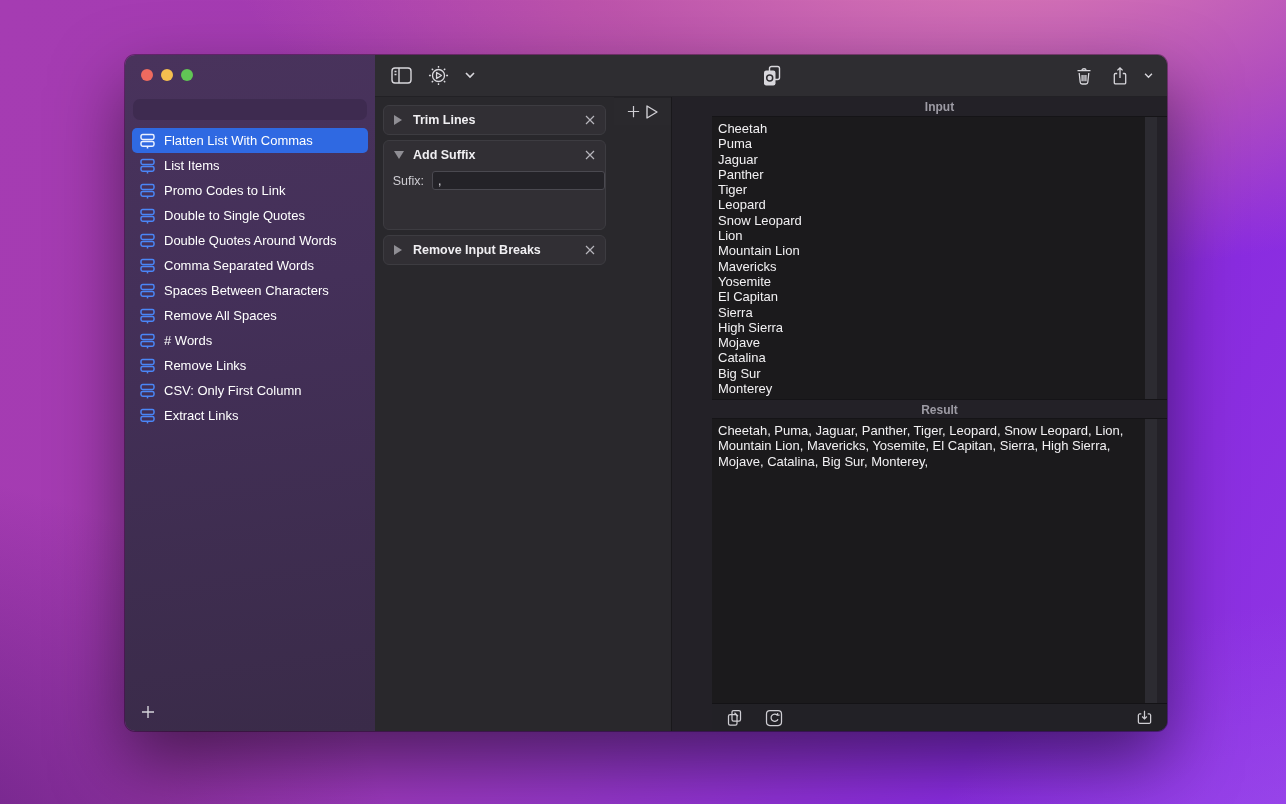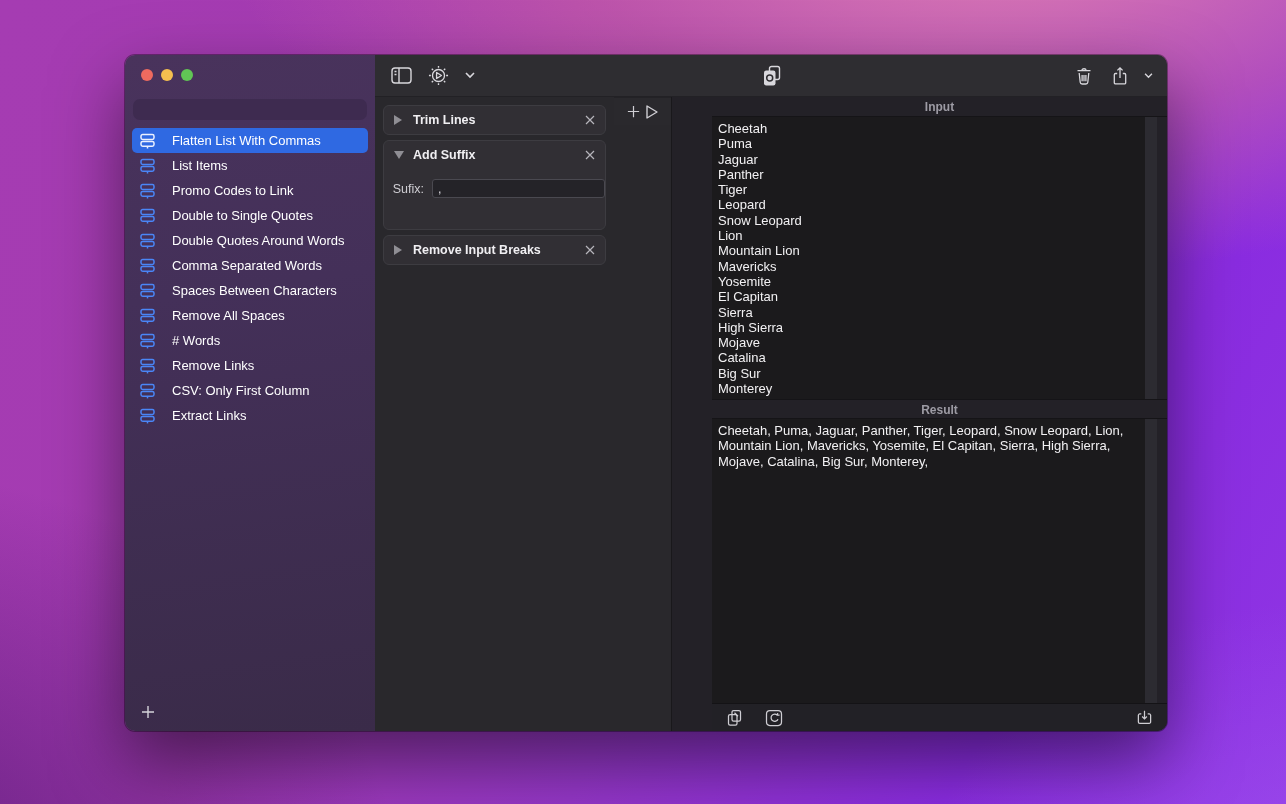--- a/index.html
+++ b/index.html
@@ -31,21 +31,21 @@
     position:absolute; left:8px; right:8px; top:44px; height:21px;
     background:#3e2b50; border-radius:7px; display:flex; padding:1px;
   }
   .seg {
     flex:1; border:none; background:transparent; color:#f3eef6;
     font:600 12px "Liberation Sans",sans-serif; border-radius:6px; cursor:default;margin-top:33px;
   }
   .seg.selected { background:var(--tab-selected,#b78aba); color:#fff; }
   .wf-list { position:absolute; left:7px; right:7px; top:73px; }
   .wf-item {
-    height:25px; display:flex; align-items:center; gap:16px;
+    height:25px; display:flex; align-items:center; gap:8px;
     padding-left:7px; border-radius:5px; color:#fff; font-size:13px;
   }
   .wf-item.selected { background:var(--accent-blue,#2f69e2); }
   .wf-icon { width:17px; height:17px; color:var(--icon-blue,#4a86f7); display:flex; }
   .wf-item.selected .wf-icon { color:#eaf0ff; }
   .wf-label { white-space:nowrap; }
   .sidebar-add {
     position:absolute; left:12px; bottom:8px; width:22px; height:22px;
     background:none; border:none; color:#d5d3da; display:flex; align-items:center; justify-content:center;
   }
@@ -63,21 +63,21 @@
   .content { flex:1; display:flex; min-height:0; }
   
   .steps-panel { width:297px; flex:0 0 297px; background:#29282c; border-right:1px solid #19181b; display:flex; flex-direction:row; }
   .steps-scroll { flex:1; padding:8px 8px 0 8px; }
   .step-card { background:#312f34; border:1px solid #3d3c41; border-radius:6px; margin-bottom:5px; }
   .step-head { height:28px; display:flex; align-items:center; padding:0 10px; position:relative; }
   .tri { width:10px; height:10px; color:#8f8e94; flex:0 0 10px; display:flex; align-items:center; }
   .step-title { margin-left:9px; color:#f0eff2; font-size:12.5px; font-weight:700; }
   .step-close { position:absolute; right:6px; top:0; bottom:0; background:none; border:none; color:#b6b5bb; display:flex; align-items:center; padding:0 4px; }
   .step-body { height:60px; position:relative; }
-  .field-row { position:absolute; top:10px; left:0; right:0; display:flex; align-items:center; }
+  .field-row { position:absolute; top:2px; left:0; right:0; display:flex; align-items:center; }
   .field-label { width:77px; text-align:right; color:#cfced3; font-size:12.5px; }
   .field-input {
     margin-left:8px; width:180px; height:19px; background:#242328; border:1px solid #4a4950;
     border-radius:3px; color:#dddce1; font-size:12.5px; padding:0 5px;
     font-family:"Liberation Sans",sans-serif;
   }
   .steps-footer { height:28px; flex:0 0 28px; border-top:1px solid #232226; display:flex; align-items:center; justify-content:space-between; padding:0 10px; background:#2a292d; }
   .icon-btn { background:none; border:none; color:#cfced3; display:flex; align-items:center; justify-content:center; padding:2px; }
   
   .io-panel { flex:1; display:flex; flex-direction:column; background:#232127; min-width:0;padding-left:40px; }

